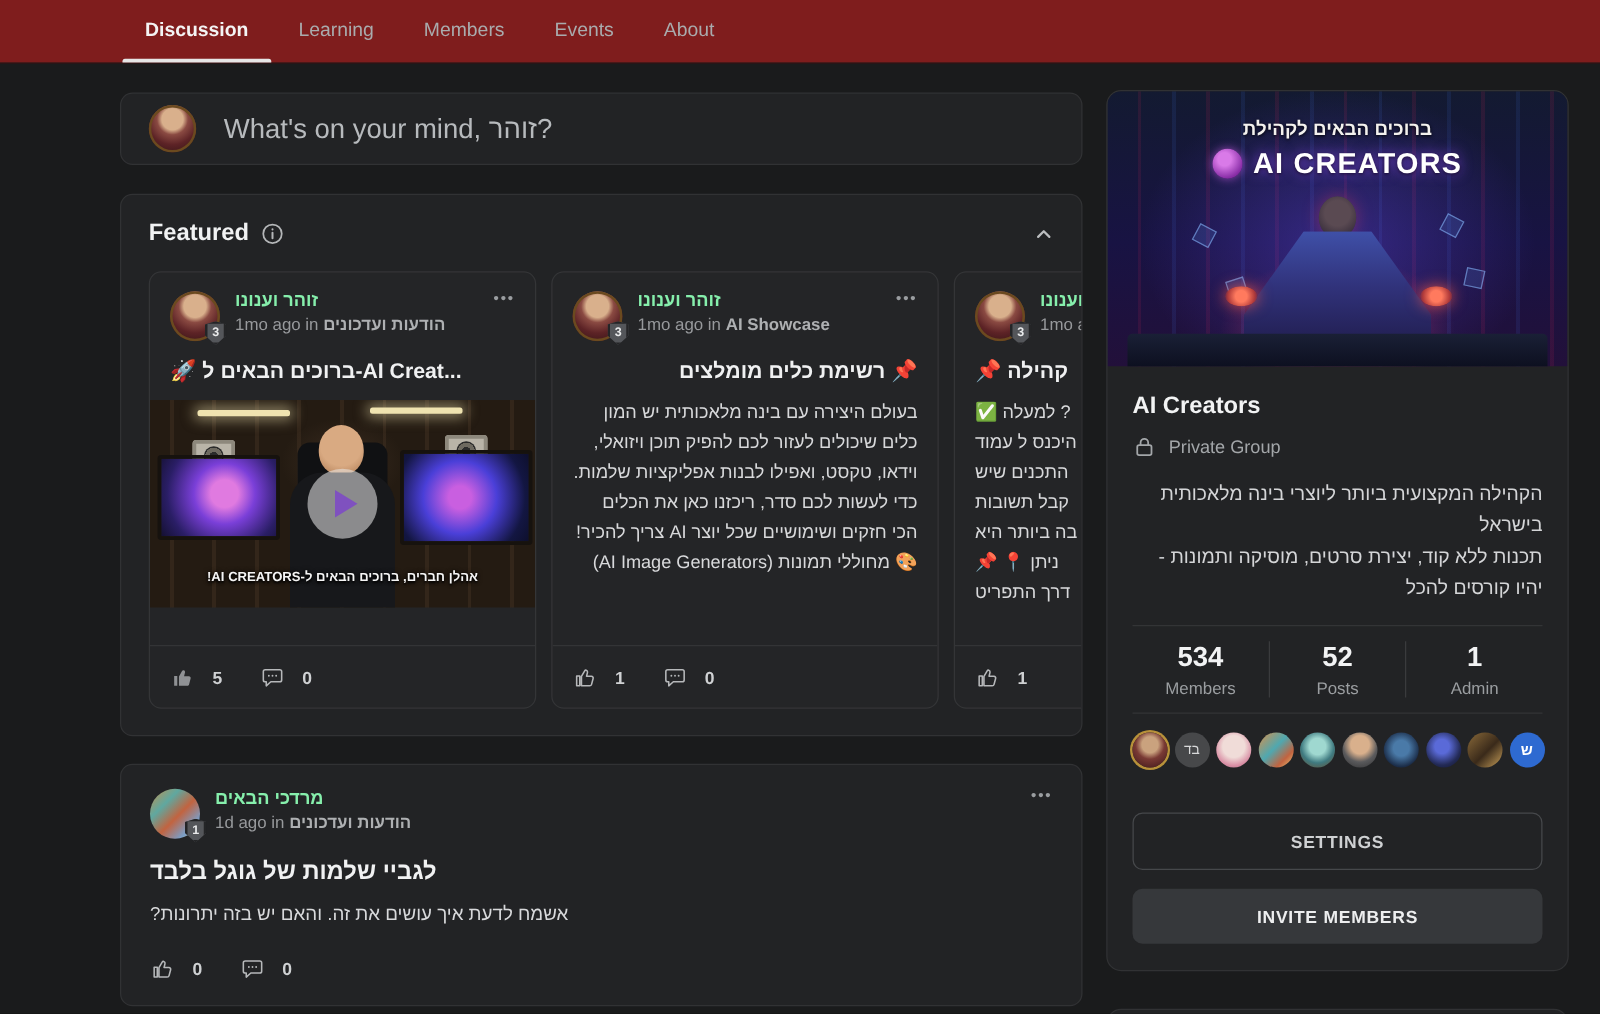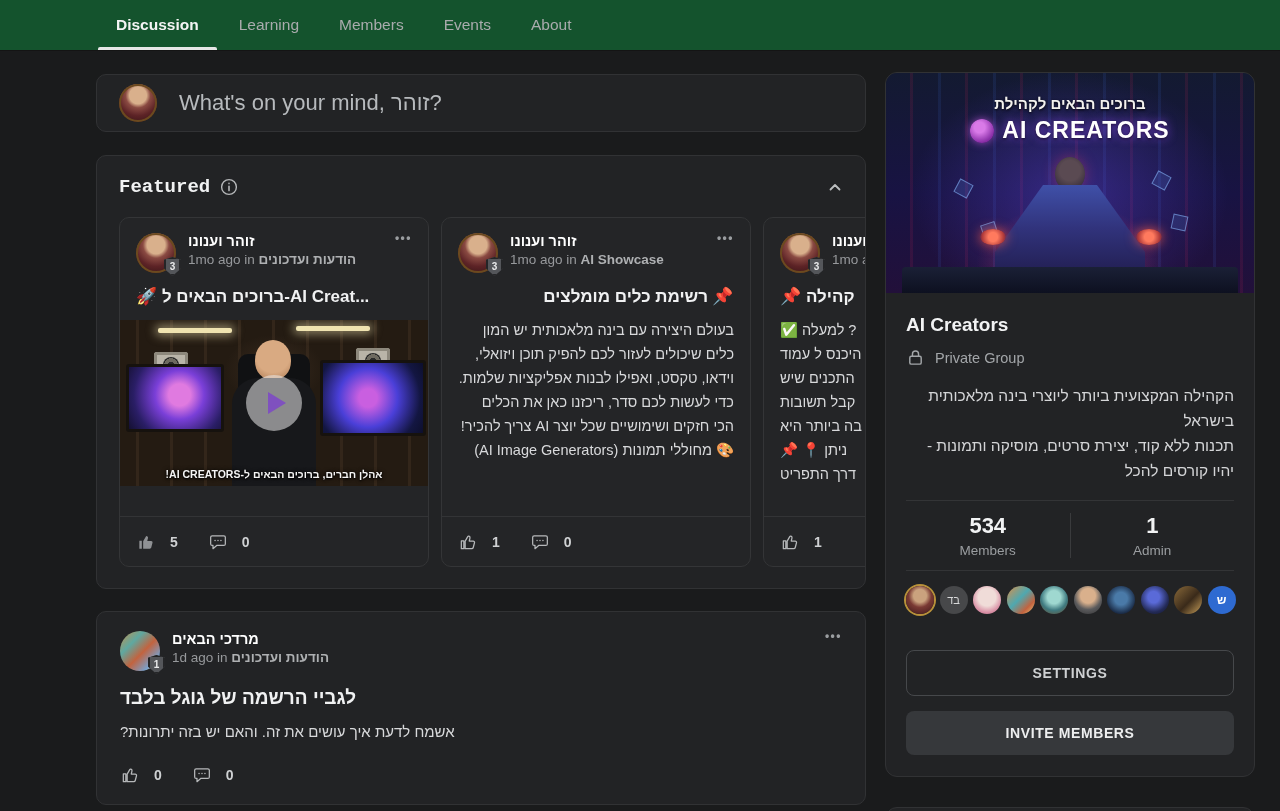--- a/index.html
+++ b/index.html
@@ -1,47 +1,47 @@
 <!DOCTYPE html>
 <html><head>
 <meta charset="utf-8">
 <style>
   html,body{margin:0;padding:0;background:#131313;}
   body{width:1280px;height:811px;overflow:hidden;font-family:"Liberation Sans","DejaVu Sans",sans-serif;-webkit-font-smoothing:antialiased;}
   .page{position:relative;width:1280px;height:811px;background:#1a1b1c;}
   
-  .topnav{height:51px;background:#14532d;display:flex;align-items:stretch;padding-left:114px;border-bottom:1px solid #141414;box-sizing:border-box;}
+  .topnav{height:51px;background:#7f1d1d;display:flex;align-items:stretch;padding-left:114px;border-bottom:1px solid #141414;box-sizing:border-box;}
   .tab{position:relative;display:flex;align-items:center;margin-right:36px;font-size:15.5px;color:#a9abad;cursor:pointer;padding:0 2px;}
   .tab.active{color:#f4f4f4;font-weight:700;}
   .tab.active::after{content:"";position:absolute;left:-16px;right:-16px;bottom:0;height:3px;background:#e6e6e6;border-radius:2px 2px 0 0;}
   
   .main-col{position:absolute;left:96px;top:51px;width:770px;}
   .side-col{position:absolute;left:885px;top:51px;width:370px;}
   .card-surface{background:#222325;border:1px solid #313234;border-radius:10px;box-sizing:border-box;}
   
   .composer{margin-top:23px;height:58px;display:flex;align-items:center;padding:0 22px;cursor:pointer;}
   .avatar{border-radius:50%;flex:0 0 auto;position:relative;}
   .av-zohar{background:radial-gradient(circle at 50% 30%,#d9b08c 0 26%,#8a4a42 38%,#5d2326 62%,#2d1113 100%);box-shadow:inset 0 0 0 2px #6b4a1f;}
   .av-mordechai{background:linear-gradient(135deg,#c98f4a 0%,#5fa8a0 30%,#c2633f 55%,#7a9fc9 80%,#d9c27a 100%);}
   .composer .avatar{width:38px;height:38px;}
   .composer-text{margin-left:22px;font-size:22px;color:#b7babd;}
   
   .featured{margin-top:23px;padding:20px 0 21px;overflow:hidden;}
-  .feat-head{display:flex;align-items:center;padding:0 22px;font-family:Liberation Mono, monospace;}
+  .feat-head{display:flex;align-items:center;padding:0 22px;}
   .feat-title{font-size:19px;font-weight:700;color:#f1f2f3;}
   .info-icon{margin-left:10px;color:#b4b6b8;display:flex;cursor:pointer;}
   .feat-collapse{margin-left:auto;color:#bcbec0;display:flex;cursor:pointer;}
   .cards-row{display:flex;gap:12px;margin:19px 0 0 22px;}
   .fcard{flex:0 0 310px;width:310px;height:350px;background:#242527;border:1px solid #343537;border-radius:10px;box-sizing:border-box;display:flex;flex-direction:column;overflow:hidden;}
   .fcard-pad{padding:15px 16px 0;}
   .post-head{display:flex;align-items:flex-start;}
   .post-head .avatar{width:40px;height:40px;}
   .lvl-badge{position:absolute;right:-5px;bottom:-3px;width:17px;height:19px;background:#54565a;border:2px solid #242527;clip-path:polygon(50% 0,100% 14%,100% 60%,50% 100%,0 60%,0 14%);display:flex;align-items:center;justify-content:center;font-size:10px;font-weight:700;color:#e8e9ea;box-sizing:border-box;}
   .head-meta{margin-left:12px;min-width:0;}
-  .author{font-size:14.5px;font-weight:700;color:#ffffff;white-space:nowrap;}
+  .author{font-size:14.5px;font-weight:700;color:#86efac;white-space:nowrap;}
   .meta-line{margin-top:3px;font-size:13.5px;color:#97999c;white-space:nowrap;}
   .meta-line b{color:#aeb0b2;}
   .kebab{margin-left:auto;color:#9a9da0;cursor:pointer;font-weight:700;letter-spacing:1.5px;font-size:12px;line-height:10px;}
   .kebab::before{content:"•••";}
   .fcard-title{margin-top:13px;font-size:17px;font-weight:700;color:#f0f1f2;white-space:nowrap;overflow:hidden;}
   .fcard-body{margin-top:11px;font-size:14.5px;line-height:24px;color:#d8d9db;}
   .rtl-right{direction:rtl;text-align:right;unicode-bidi:plaintext;}
   .frag-line{white-space:nowrap;}
   .card-footer{margin-top:auto;border-top:1px solid #333436;height:49px;display:flex;align-items:center;padding:0 16px;flex:0 0 auto;}
   .foot-act{display:flex;align-items:center;cursor:pointer;color:#b6b8ba;}
@@ -54,21 +54,21 @@
     repeating-linear-gradient(90deg,#241b12 0 16px,#33261a 16px 19px,#241b12 19px 34px);overflow:hidden;}
   .vt-light{position:absolute;height:5px;background:#efe3b0;border-radius:2px;box-shadow:0 0 10px 3px rgba(239,227,176,.5);}
   .vt-speaker{position:absolute;width:34px;height:26px;background:#b9b4a8;border-radius:3px;box-shadow:inset 0 0 0 3px #8d887c;}
   .vt-speaker::after{content:"";position:absolute;left:9px;top:5px;width:16px;height:16px;border-radius:50%;background:radial-gradient(circle,#2b2b2b 0 30%,#6e6a60 31% 60%,#2b2b2b 61%);}
   .vt-mon{position:absolute;border:3px solid #16120e;border-radius:3px;}
   .vt-mon.left{left:6px;top:44px;width:92px;height:62px;background:radial-gradient(circle at 55% 45%,#e07ae0 0 18%,#7a3fd8 40%,#2a1e66 75%,#141031 100%);}
   .vt-mon.right{left:200px;top:40px;width:100px;height:70px;background:radial-gradient(circle at 45% 50%,#c95fe0 0 14%,#4a3fd8 45%,#131642 80%,#0d0f2c 100%);}
   .vt-chair{position:absolute;left:118px;top:34px;width:72px;height:100px;background:#101113;border-radius:10px 10px 0 0;}
   .vt-head{position:absolute;left:135px;top:20px;width:36px;height:40px;border-radius:50% 50% 46% 46%;background:radial-gradient(circle at 50% 40%,#d9aa82 0 55%,#a9764f 100%);}
   .vt-torso{position:absolute;left:112px;top:58px;width:84px;height:110px;border-radius:26px 26px 0 0;background:#17181b;}
-  .vt-caption{position:absolute;left:0;right:0;bottom:6px;text-align:center;font-size:10.5px;font-weight:700;color:#f5f5f5;text-shadow:0 1px 2px #000,0 0 4px #000;direction:rtl;}
+  .vt-caption{position:absolute;left:0;right:0;bottom:18px;text-align:center;font-size:10.5px;font-weight:700;color:#f5f5f5;text-shadow:0 1px 2px #000,0 0 4px #000;direction:rtl;}
   .play-btn{position:absolute;left:50%;top:50%;width:56px;height:56px;margin:-28px 0 0 -28px;border-radius:50%;background:rgba(235,235,235,.55);cursor:pointer;}
   .play-btn::after{content:"";position:absolute;left:22px;top:17px;border-left:18px solid rgba(125,70,200,.85);border-top:11px solid transparent;border-bottom:11px solid transparent;}
   
   .post-card{margin-top:22px;padding:19px 23px 0;min-height:190px;display:flex;flex-direction:column;}
   .post-title{margin-top:16px;font-size:19px;font-weight:700;color:#f0f1f2;direction:rtl;text-align:left;}
   .post-body{margin-top:14px;font-size:15px;color:#d8d9db;direction:rtl;text-align:left;}
   .post-footer{display:flex;align-items:center;height:58px;margin-top:6px;}
   
   .group-card{margin-top:21px;overflow:hidden;border-radius:12px;}
   .cover{position:relative;height:220px;background:
@@ -272,21 +272,21 @@
       <div class="post-head">
         <div class="avatar av-mordechai" style="width:40px;height:40px;">
           <div class="lvl-badge">1</div>
         </div>
         <div class="head-meta">
           <div class="author">מרדכי הבאים</div>
           <div class="meta-line"><span>1d ago in</span> <b>הודעות ועדכונים</b></div>
         </div>
         <div class="kebab"></div>
       </div>
-      <div class="post-title">לגביי הרשמה של גוגל בלבד</div>
+      <div class="post-title">לגביי שלמות של גוגל בלבד</div>
       <div class="post-body">אשמח לדעת איך עושים את זה. והאם יש בזה יתרונות?</div>
       <div class="post-footer">
         <div class="foot-act">
           <svg width="20" height="20" viewBox="0 0 24 24">
               <path d="M4 10.5h3V20H4zM8.6 20h7.9c.9 0 1.6-.6 1.8-1.4l1.5-5.7c.3-1.1-.5-2.1-1.6-2.1h-4.7l.9-3.7c.2-.9-.3-1.8-1.2-2.1-.6-.2-1.2.1-1.5.6L8.6 11z" fill="none" stroke="currentColor" stroke-width="1.5" stroke-linejoin="round"></path>
             </svg>
         </div>
         <div class="foot-count">0</div>
         <div class="foot-gap"></div>
         <div class="foot-act">
@@ -335,20 +335,24 @@
         </div>
         <div class="group-desc">
           <div>הקהילה המקצועית ביותר ליוצרי בינה מלאכותית בישראל</div>
           <div>תכנות ללא קוד, יצירת סרטים, מוסיקה ותמונות - יהיו קורסים להכל</div>
         </div>
 
         <div class="stats-row">
           <div class="stat">
             <div class="stat-num">534</div>
             <div class="stat-label">Members</div>
+          </div>
+          <div class="stat">
+            <div class="stat-num">52</div>
+            <div class="stat-label">Posts</div>
           </div>
           <div class="stat">
             <div class="stat-num">1</div>
             <div class="stat-label">Admin</div>
           </div>
         </div>
 
         <div class="member-avs">
           <div class="mav mav1"></div>
           <div class="mav mav2">בד</div>

